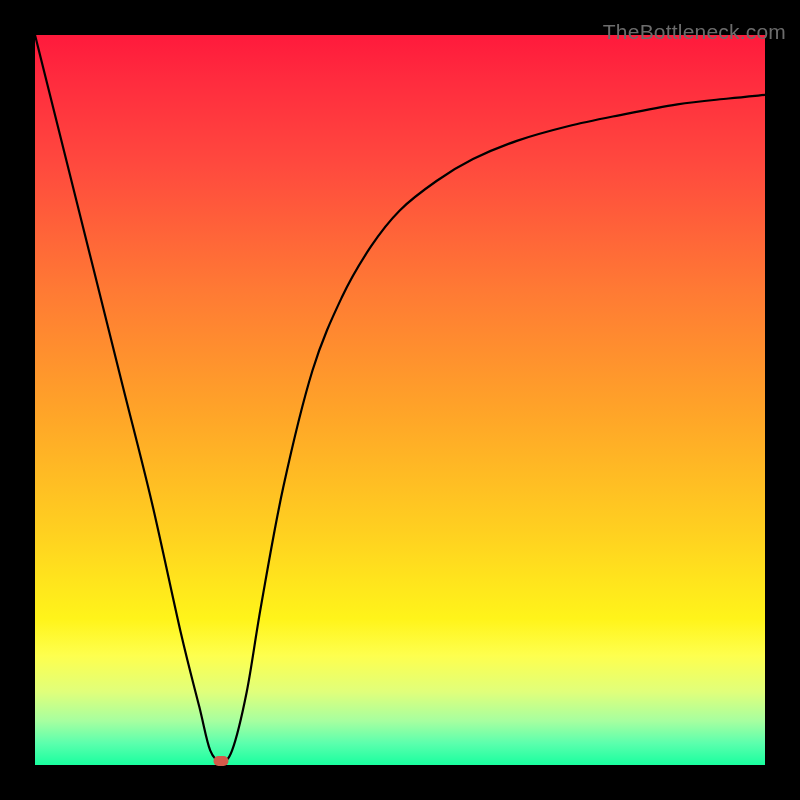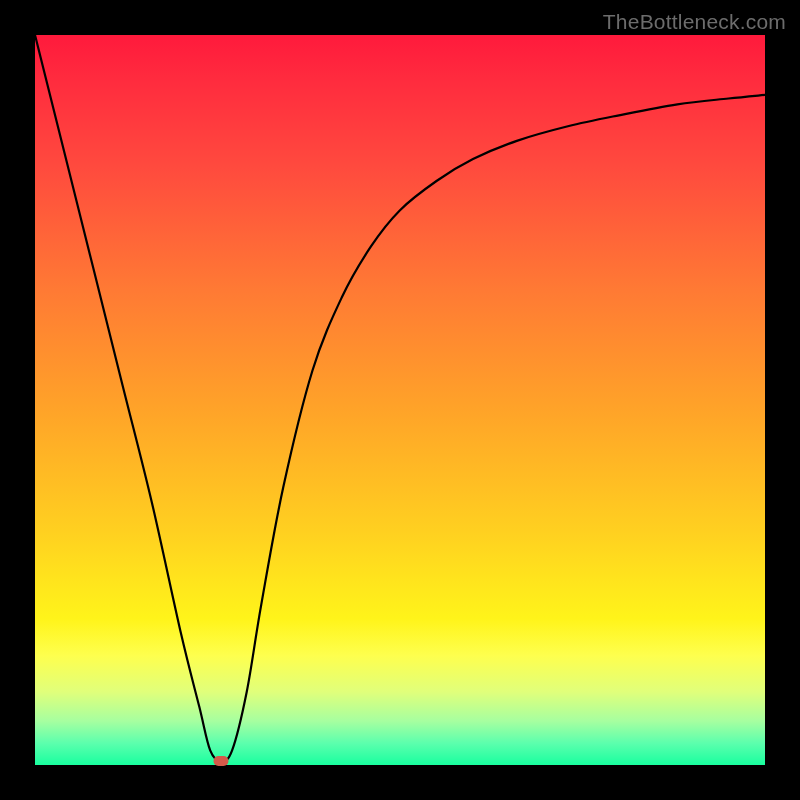--- a/index.html
+++ b/index.html
@@ -50,21 +50,21 @@
     position: absolute;
     width: 15px;
     height: 10px;
     border-radius: 5px;
     background: #d45a4a;
     transform: translate(-50%, -50%);
     pointer-events: none;
   }
   .watermark {
     position: absolute;
-    top: 10px;
+    top: 20px;
     right: 14px;
     color: #6c6c6c;
     font-size: 21px;
     letter-spacing: 0.2px;
     font-weight: 400;
     user-select: none;
   }
 </style>
 </head>
 <body>

